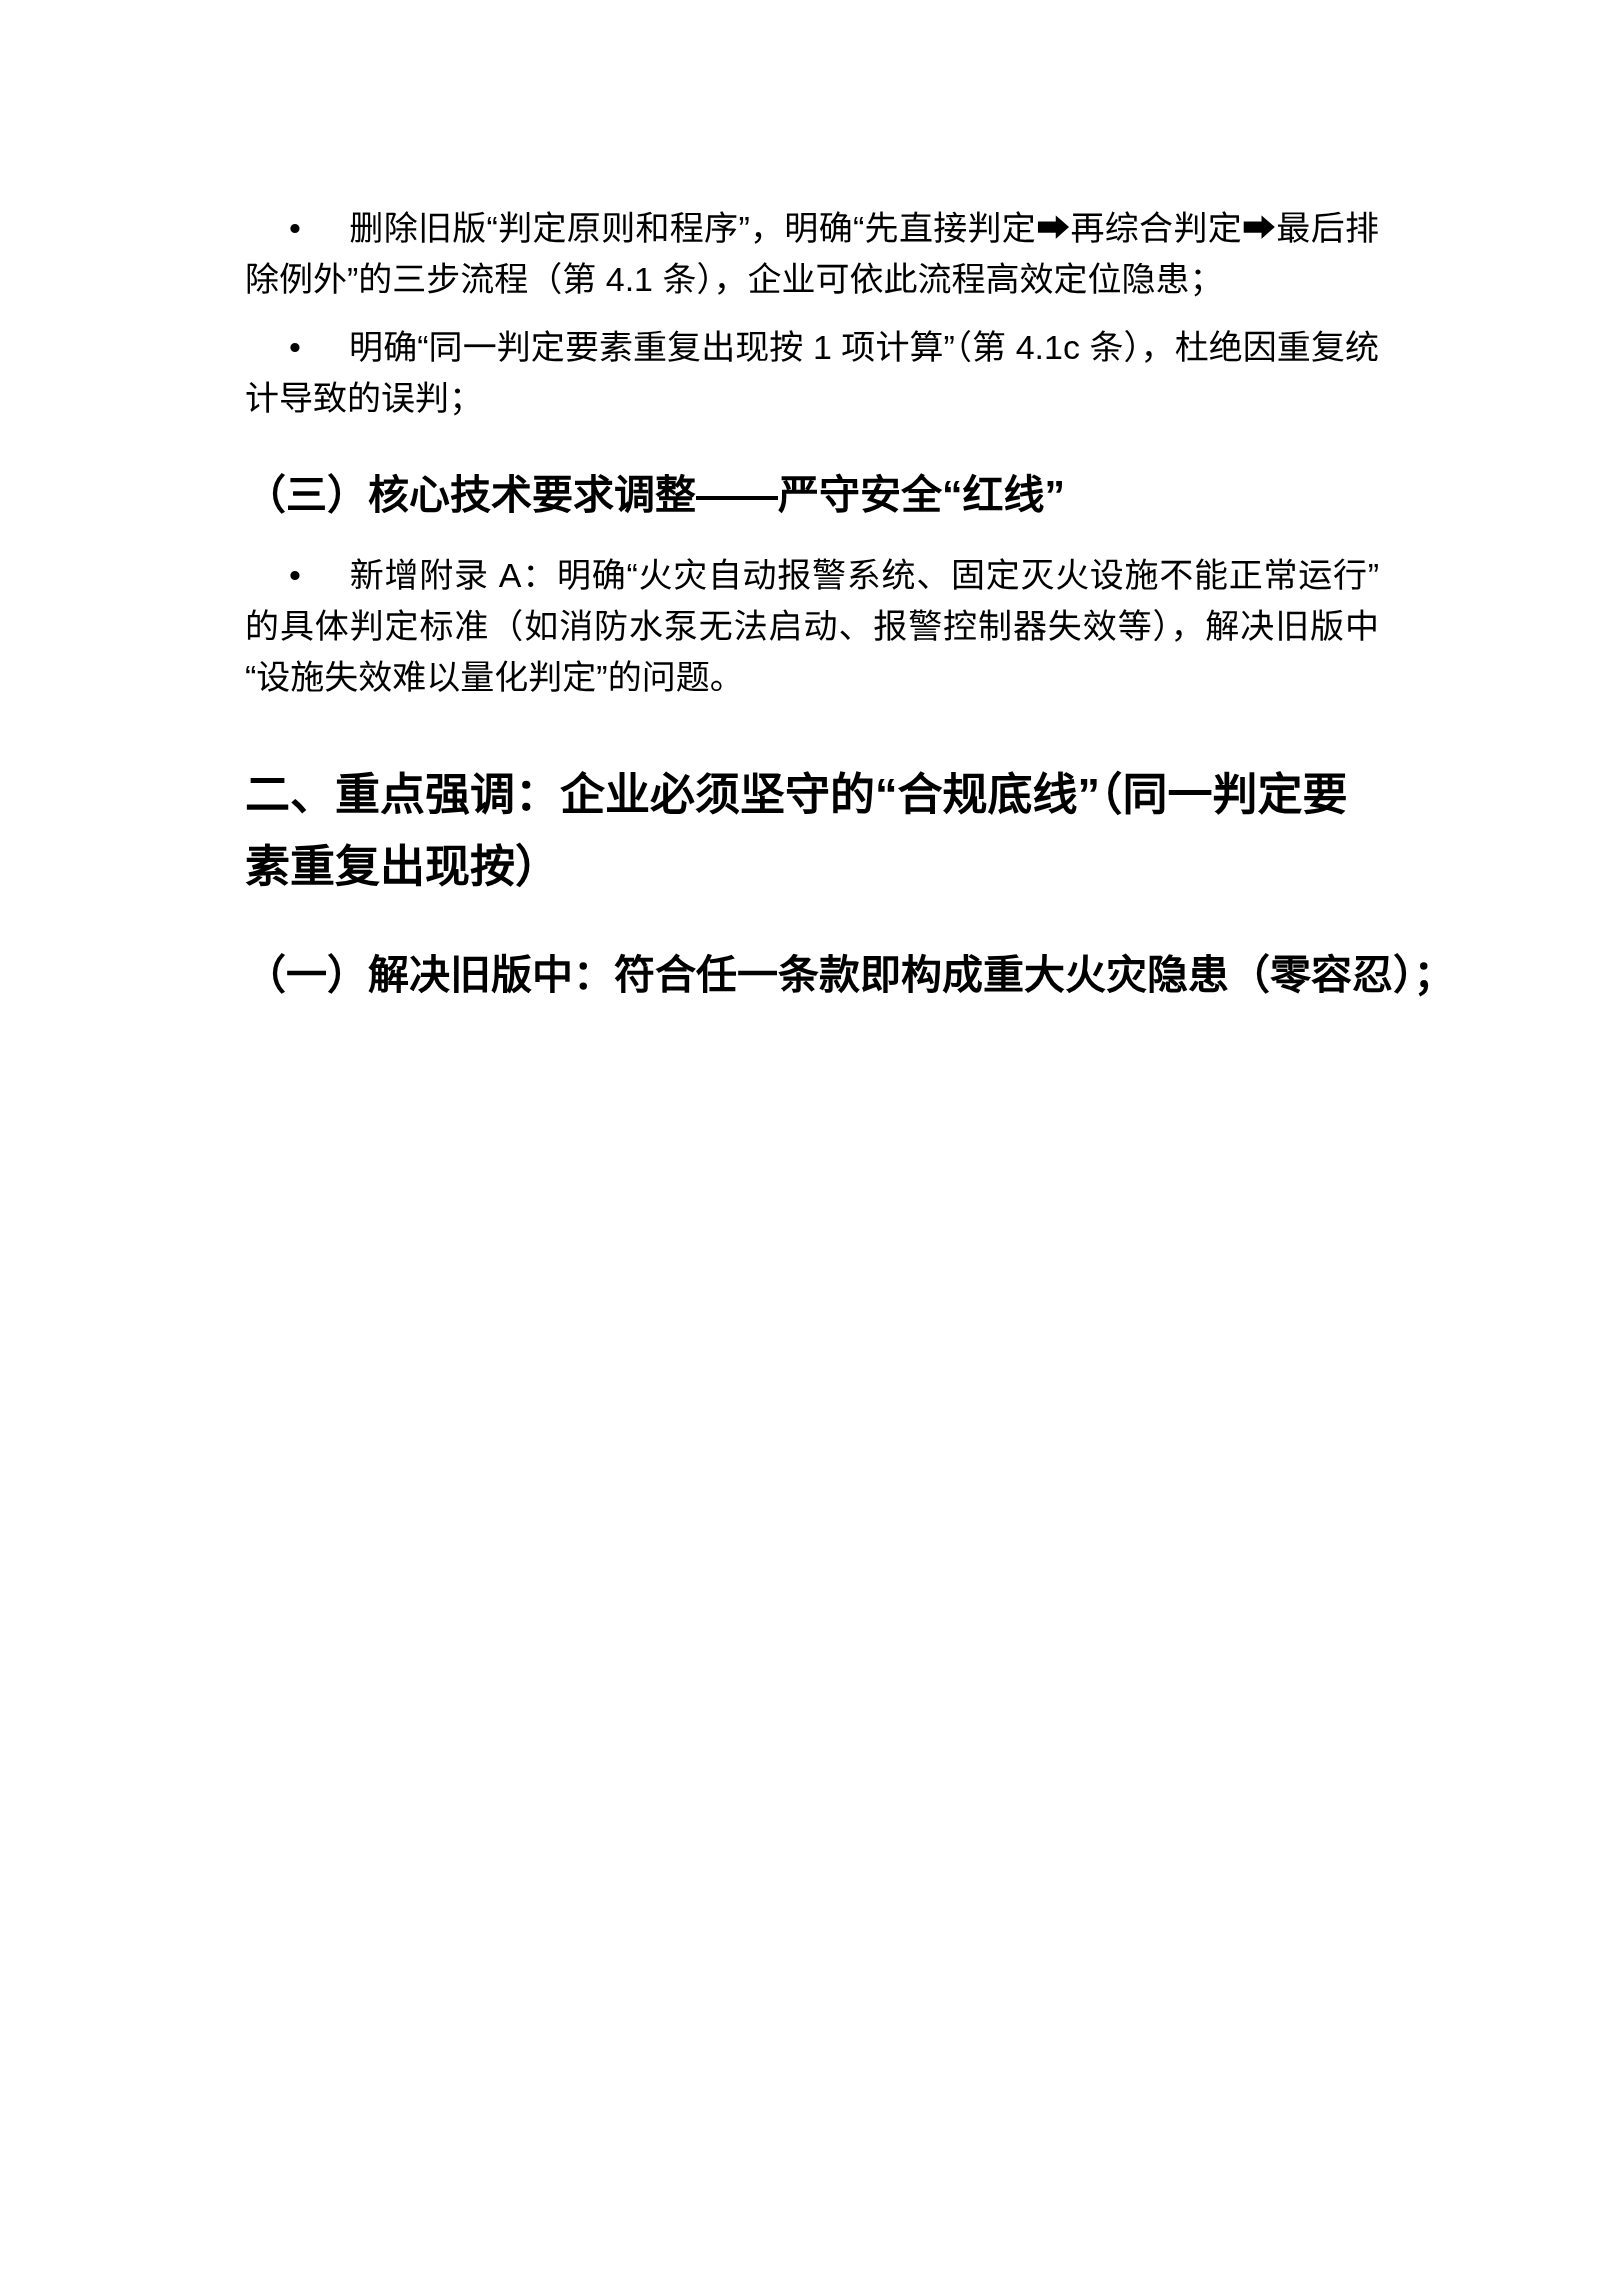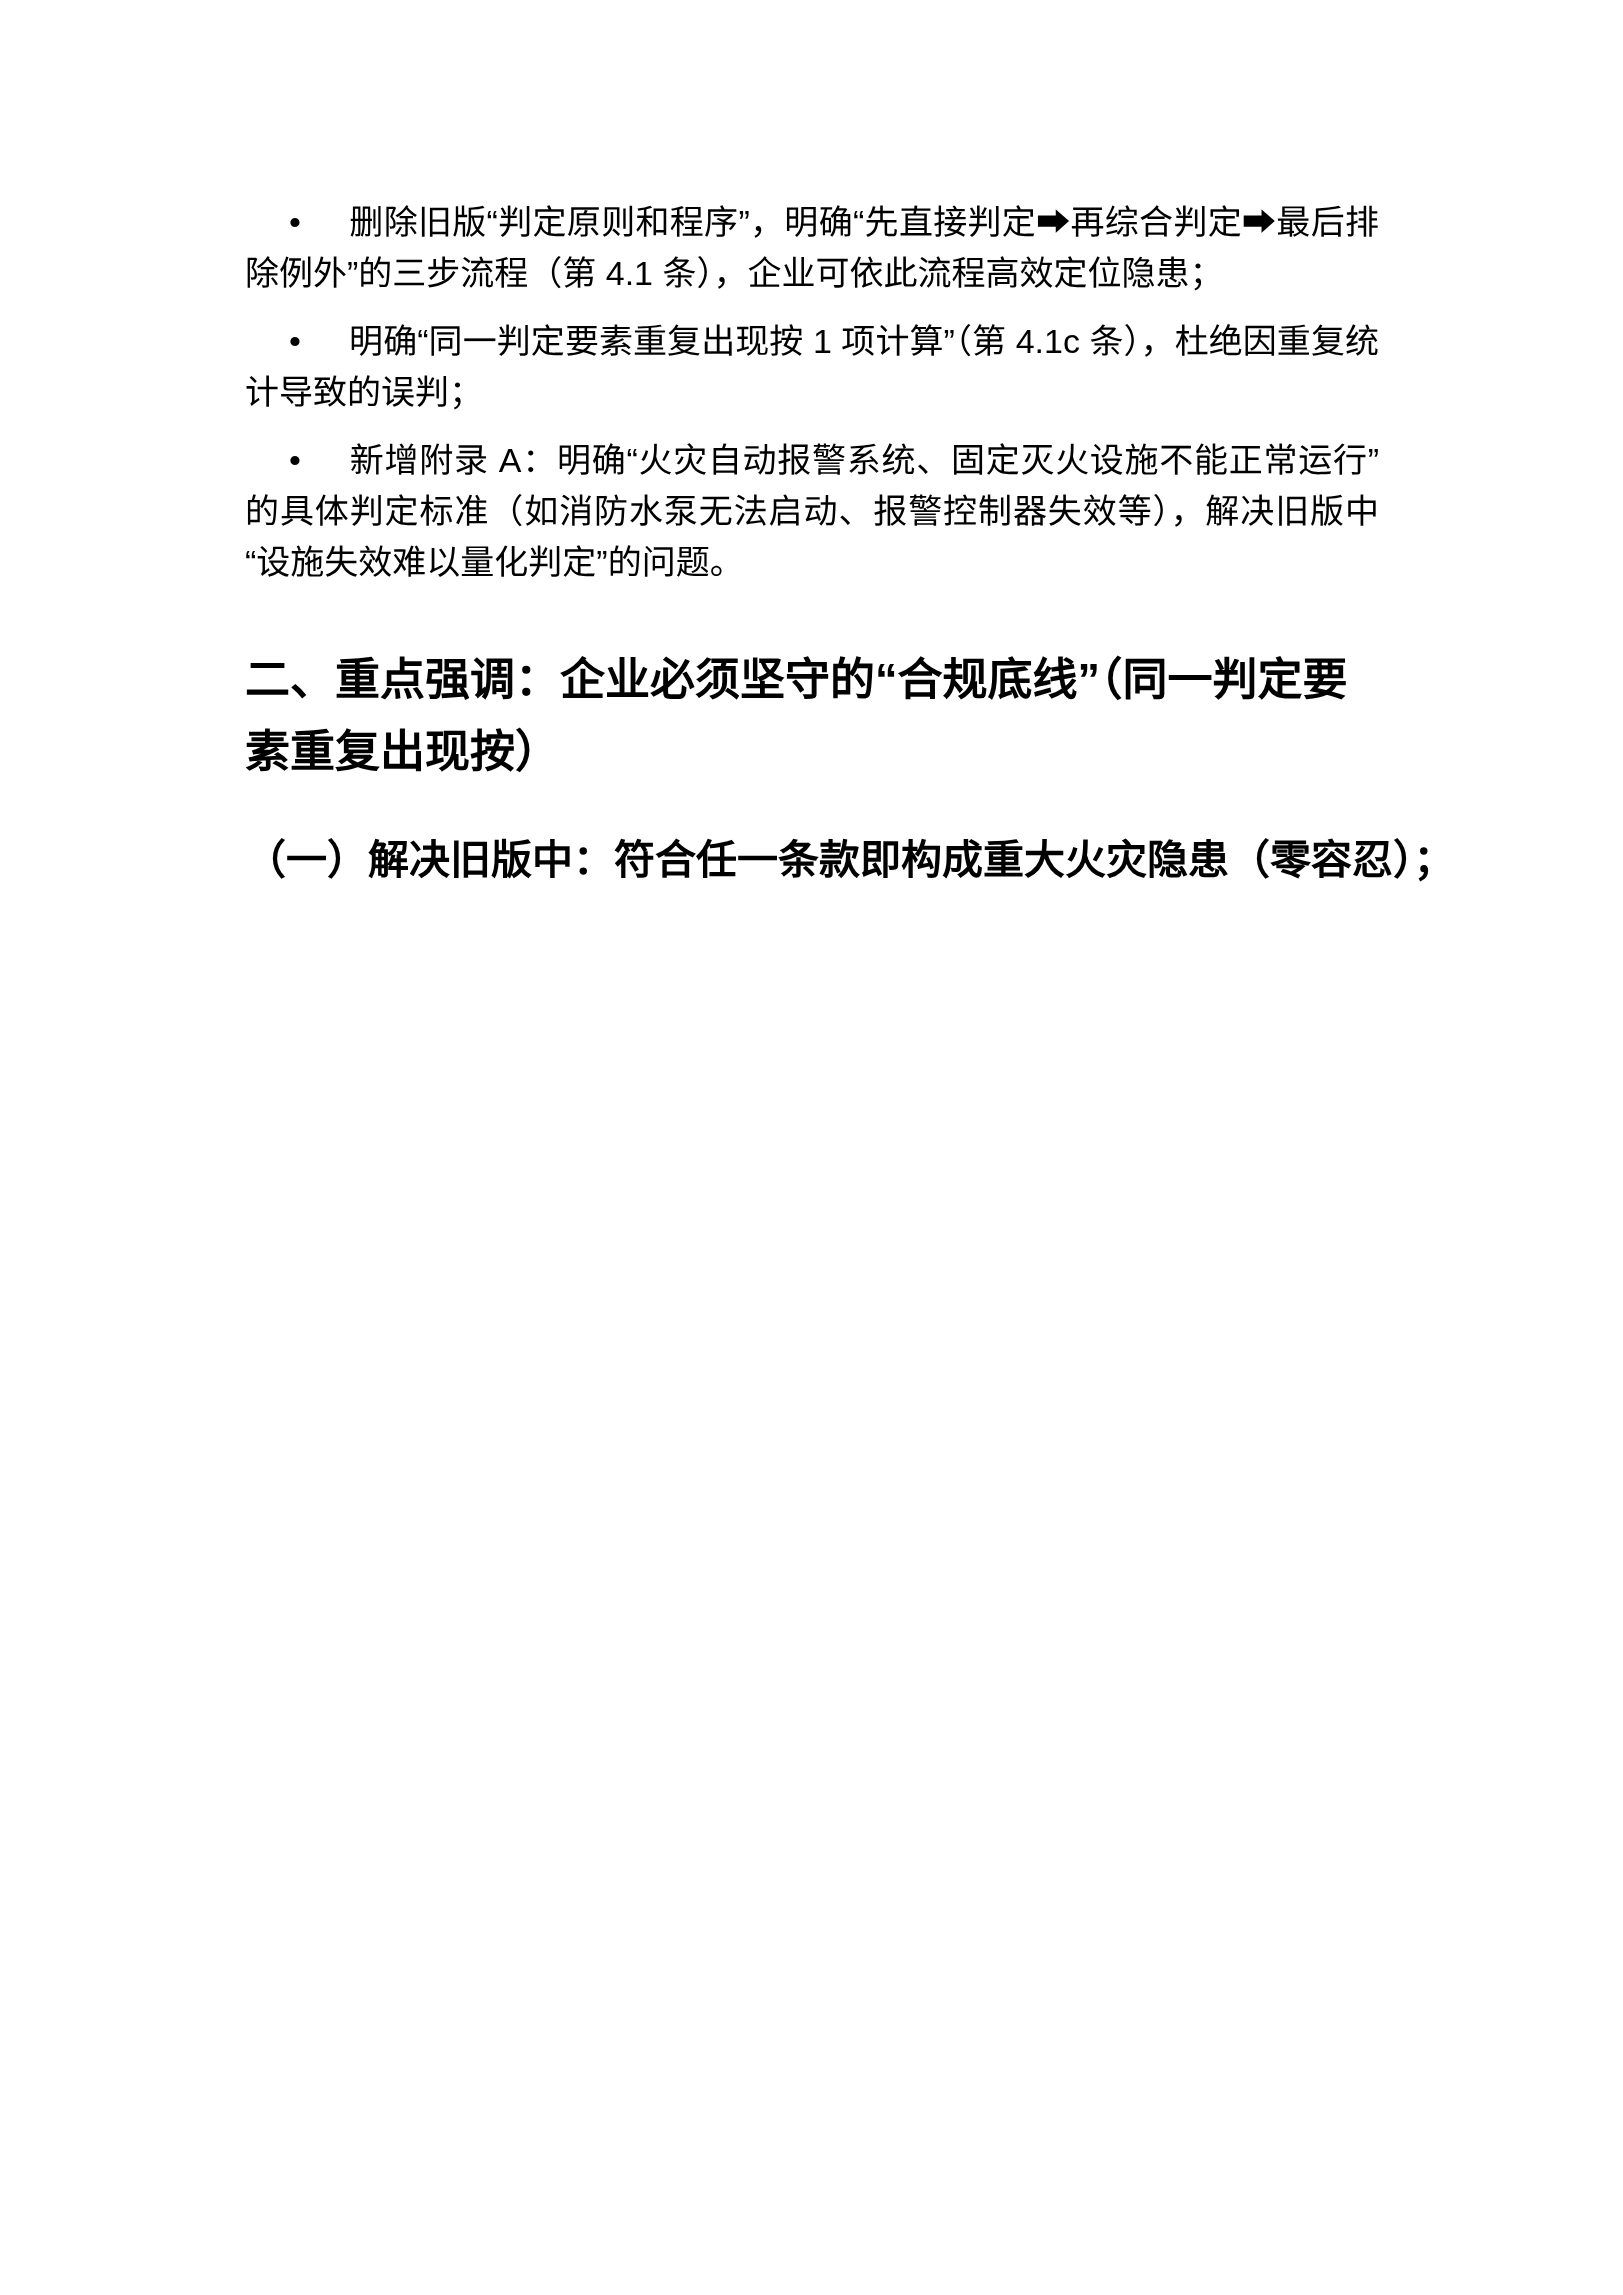--- a/index.html
+++ b/index.html
@@ -22,21 +22,21 @@
   
   .para {
     font-size: 34px;
     line-height: 51px;
     text-align: justify;
     margin: 17px 0 0 0;
     text-indent: 44px;        
     letter-spacing: 0;
   }
   .para:first-child {
-    margin-top: 1px;
+    margin-top: 7px;
   }
   .bullet-marker {
     display: inline-block;
     width: 60px;              
     text-indent: 0;
   }
   
   .h3 {
     font-size: 41px;
     line-height: 64px;
@@ -60,20 +60,21 @@
 <body>
 
 <div class="page">
   <div class="doc">
 
     <p class="para"><span class="bullet-marker">•</span><span>删除旧版“判定原则和程序”，明确“先直接判定➡再综合判定➡最后排除例外”的三步流程（第 4.1 条），企业可依此流程高效定位隐患；</span></p>
 
     <p class="para"><span class="bullet-marker">•</span><span>明确“同一判定要素重复出现按 1 项计算”（第 4.1c 条），杜绝因重复统计导致的误判；</span></p>
 
 
+    <h3 class="h3">（三）核心技术要求调整——严守安全“红线”</h3>
 
 
 
     <p class="para"><span class="bullet-marker">•</span><span>新增附录 A：明确“火灾自动报警系统、固定灭火设施不能正常运行”的具体判定标准（如消防水泵无法启动、报警控制器失效等），解决旧版中“设施失效难以量化判定”的问题。</span></p>
 
     <h2 class="h2">二、重点强调：企业必须坚守的“合规底线”（同一判定要素重复出现按）</h2>
 
     <h3 class="h3">（一）解决旧版中：符合任一条款即构成重大火灾隐患（零容忍）；</h3>
 
   </div>

